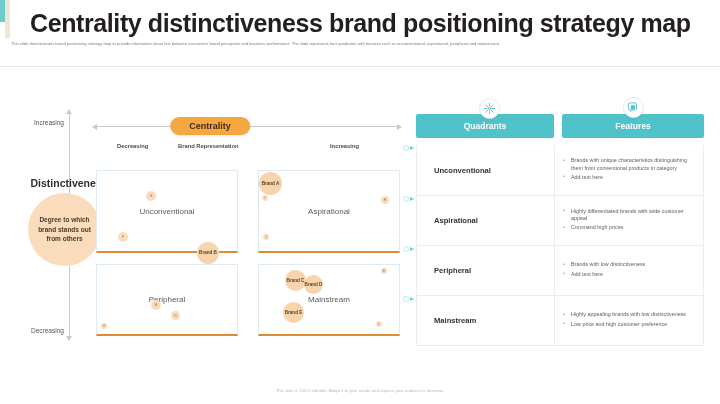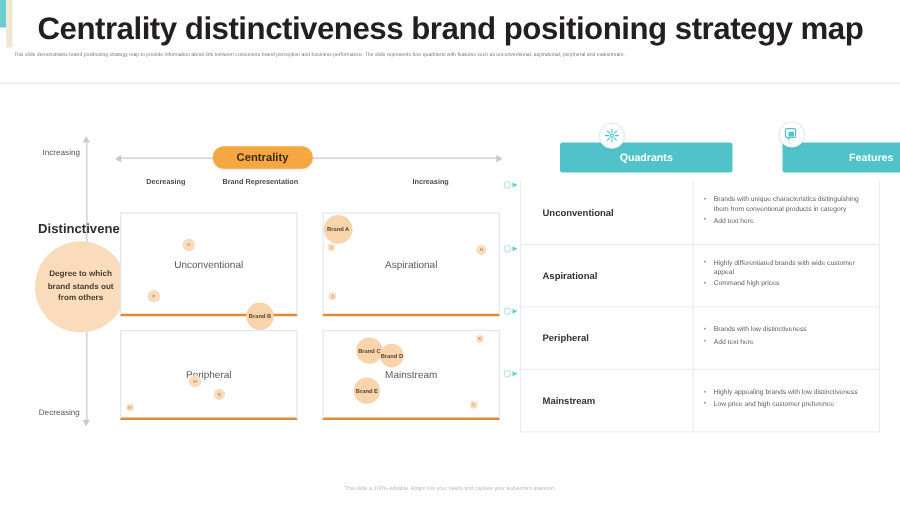--- a/index.html
+++ b/index.html
@@ -91,21 +91,21 @@
     display: flex; align-items: center; justify-content: center;
     font-size: 3.4px; color: #8a7050; z-index: 3;
   }
 
   
   .table { position: absolute; left: 416px; top: 114px; width: 288px; }
   .thead { display: flex; gap: 8px; }
   .th {
     flex: 0 0 auto; background: #4fc3c9; color: #fff;
     font-size: 8.5px; font-weight: bold; text-align: center;
-    padding: 7px 0; border-radius: 2px; margin-left: 32px;
+    padding: 7px 0; border-radius: 2px;
   }
   .th.quadrants { width: 138px; }
   .th.features  { width: 142px; }
 
   .hdr-icon {
     position: absolute; width: 21px; height: 21px; border-radius: 50%;
     background: #fff; border: 1.1px solid #e2eef0;
     display: flex; align-items: center; justify-content: center;
     box-shadow: 0 1px 2px rgba(0,0,0,.07); z-index: 6;
   }

